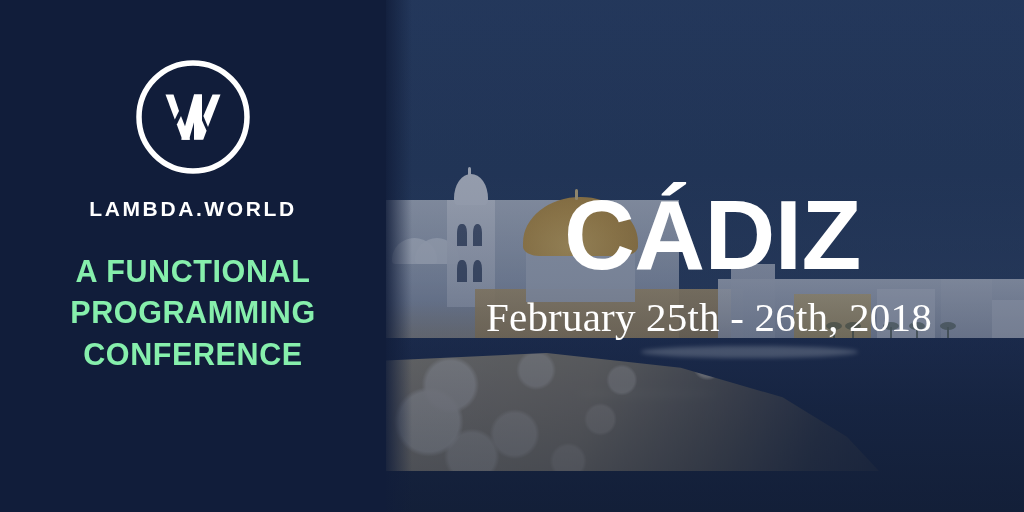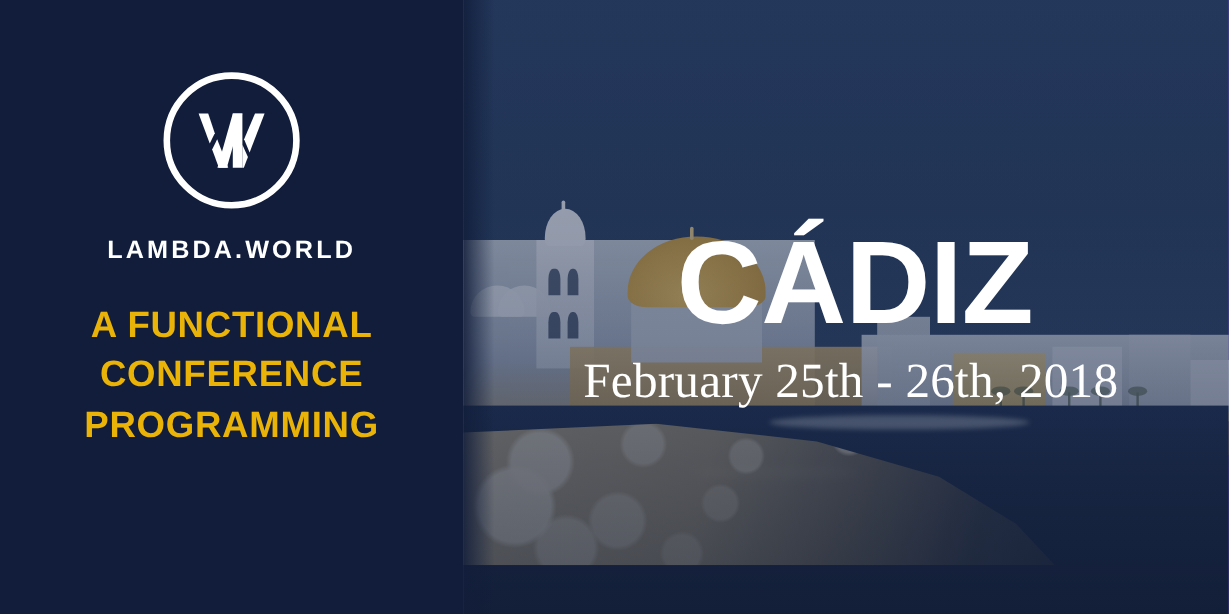--- a/index.html
+++ b/index.html
@@ -42,37 +42,37 @@
     font-size:21px;
     font-weight:bold;
     letter-spacing:2.6px;
     line-height:1;
     text-align:center;
     white-space:nowrap;
   }
 
   .tagline {
     margin-top:32px;
-    color:#eab308;
+    color:#86efac;
     font-size:30.5px;
     font-weight:bold;
     letter-spacing:0.6px;
     line-height:1.36;
     text-align:center;
     width:340px;
   }
   .tagline-line { display:block; white-space:nowrap; }
 
   
   .photo-panel {
     position:relative;
     width:638px; height:512px;
     flex:0 0 638px;
     overflow:hidden;
-    background:#8b5cf6;
+    background:#0c4a6e;
   }
   .photo-scene {
     position:absolute;
     inset:0;
     overflow:hidden;
   }
 
   
   .sky {
     position:absolute; left:0; top:0; width:100%; height:62%;
@@ -326,22 +326,22 @@
 
           <polygon points="70.0,64.6 74.6,74.8 71.2,83.8 70.0,83.8"></polygon>
         </g>
       </svg>
     </div>
 
     <div class="brand-word">LAMBDA.WORLD</div>
 
     <div class="tagline">
       <span class="tagline-line">A FUNCTIONAL</span>
+      <span class="tagline-line">PROGRAMMING</span>
       <span class="tagline-line">CONFERENCE</span>
-      <span class="tagline-line">PROGRAMMING</span>
     </div>
 
   </div>
 
   <div class="photo-panel">
 
     <div class="photo-scene">
       <div class="sky"></div>
       <div class="sea-far"></div>
 

